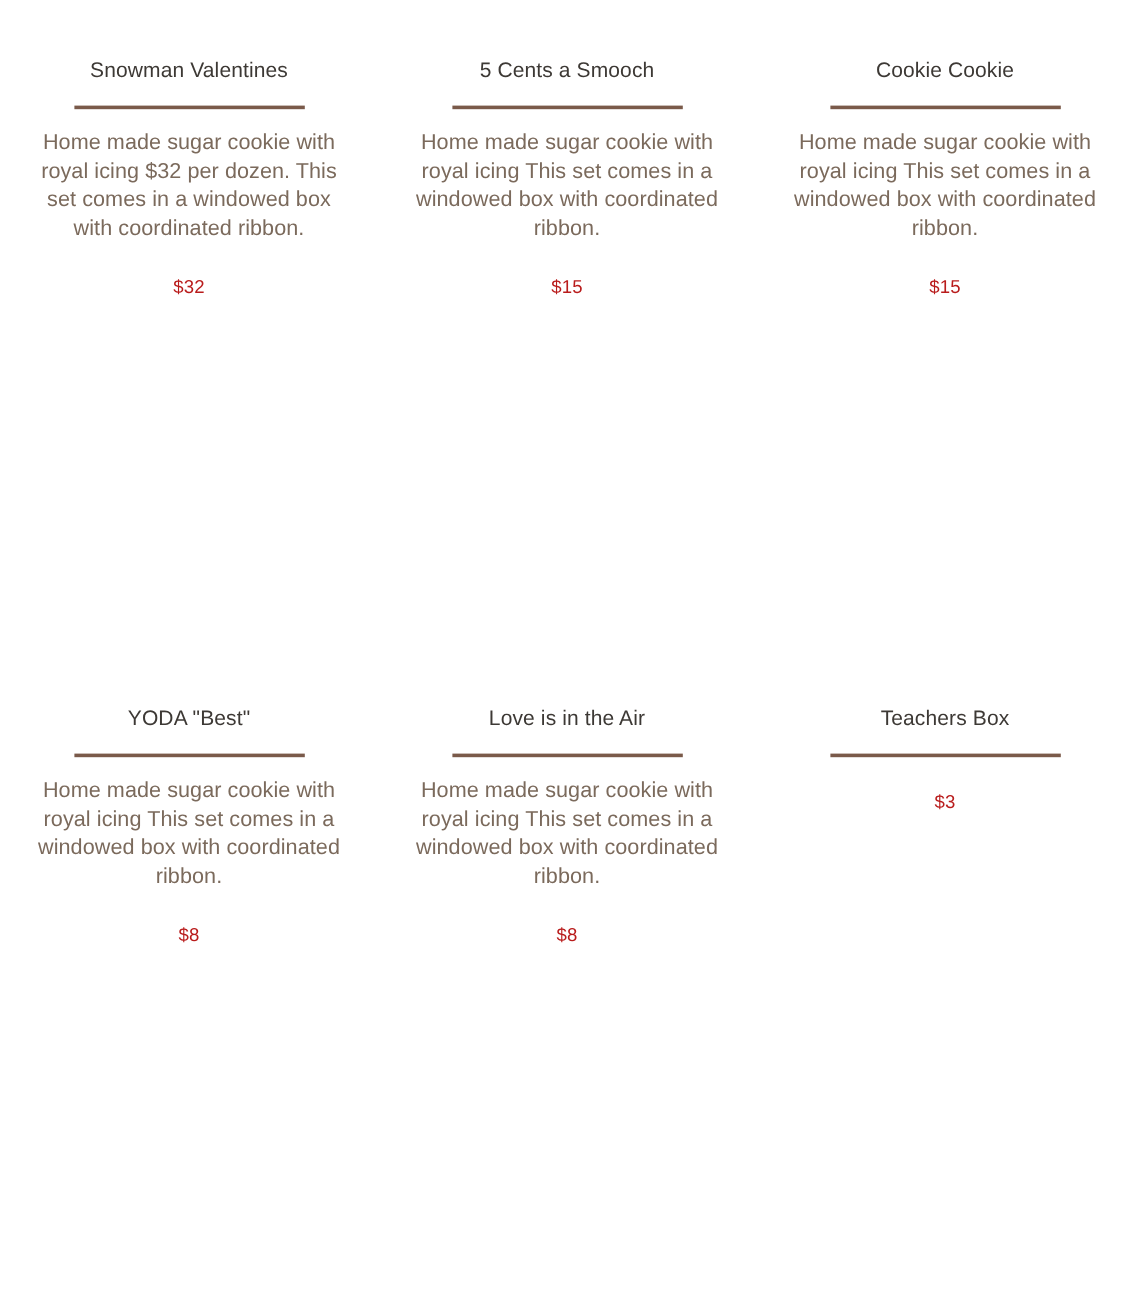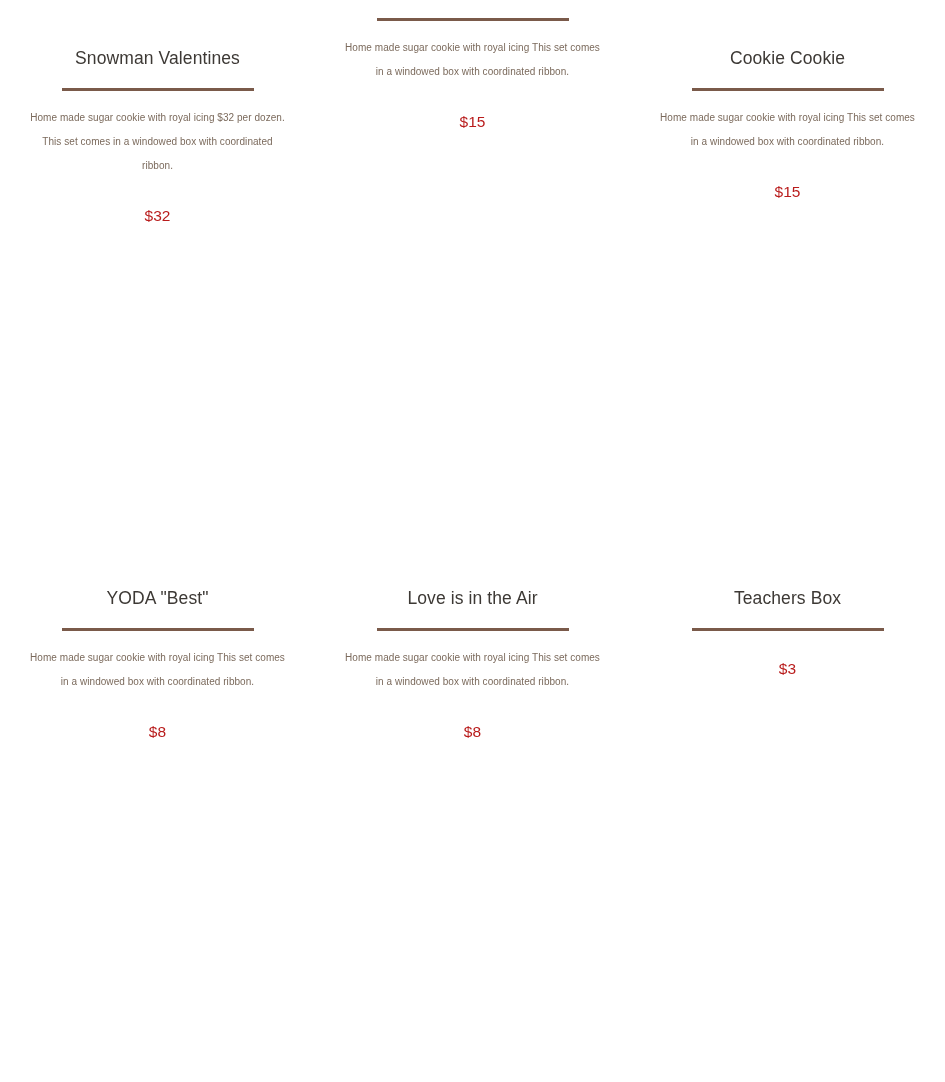--- a/index.html
+++ b/index.html
@@ -42,21 +42,21 @@
 
   .title-divider {
     width: 192px;
     height: 3px;
     background: #7a5a4a;
     margin: 18px auto 0 auto;
     border: 0;
   }
 
   .product-description {
-    font-size: 10px;
+    font-size: 18px;
     line-height: 24px;
     color: #7b6a5c;
     margin: 0;
     padding-top: 15px;
     letter-spacing: 0.05px;
   }
 
   .product-price {
     font-size: 15.5px;
     line-height: 24px;
@@ -79,20 +79,21 @@
 
   <div class="product-card">
     <h3 class="product-title">Snowman Valentines</h3>
     <hr class="title-divider">
     <p class="product-description">Home made sugar cookie with royal icing $32 per dozen. This set comes in a windowed box with coordinated ribbon.</p>
     <p class="product-price">$32</p>
     <div class="product-image-area"></div>
   </div>
 
   <div class="product-card">
+    <h3 class="product-title">5 Cents a Smooch</h3>
     <hr class="title-divider">
     <p class="product-description">Home made sugar cookie with royal icing This set comes in a windowed box with coordinated ribbon.</p>
     <p class="product-price">$15</p>
     <div class="product-image-area"></div>
   </div>
 
   <div class="product-card">
     <h3 class="product-title">Cookie Cookie</h3>
     <hr class="title-divider">
     <p class="product-description">Home made sugar cookie with royal icing This set comes in a windowed box with coordinated ribbon.</p>

